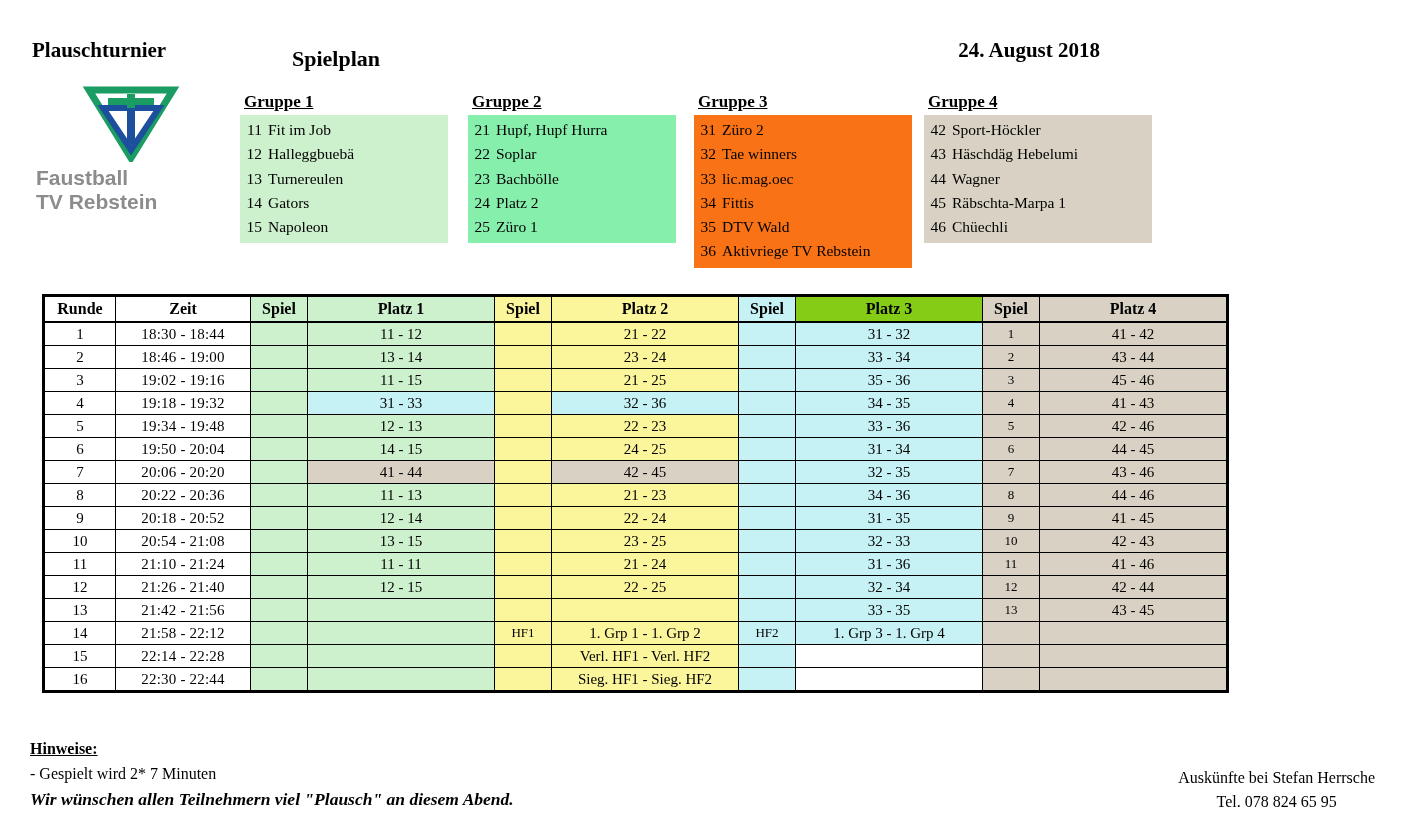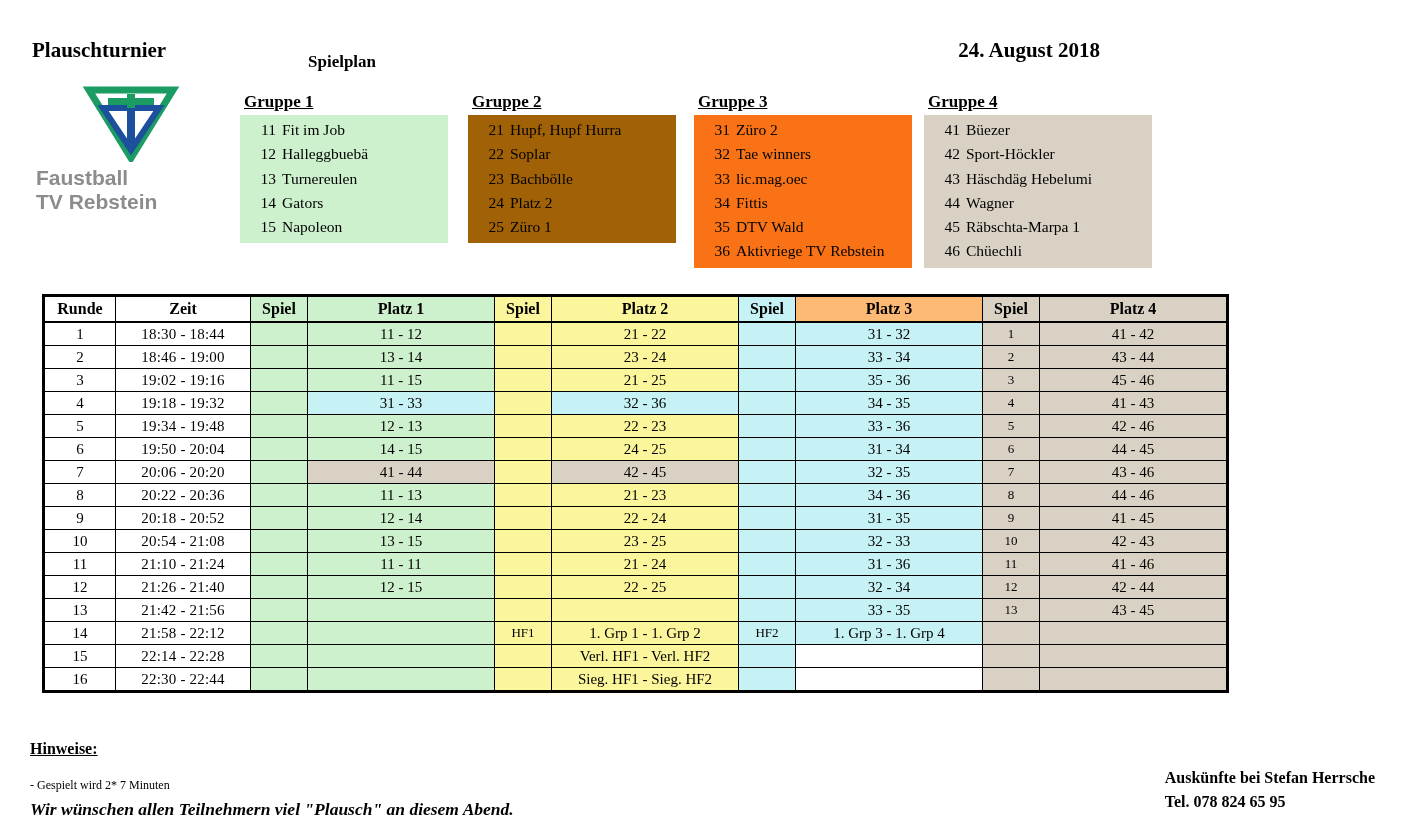--- a/index.html
+++ b/index.html
@@ -27,24 +27,23 @@
   .hdr-left {
     position: absolute;
     left: 32px;
     top: 0;
     font-size: 21px;
     font-weight: bold;
   }
   .hdr-mid {
     position: absolute;
     left: 292px;
-    top: 14px;
-    font-size: 17px;
-    font-weight: bold;
-    margin-left: 16px;
+    top: 8px;
+    font-size: 22px;
+    font-weight: bold;
   }
   .hdr-right {
     position: absolute;
     right: 26px;
     top: 0;
     font-size: 21px;
     font-weight: bold;
   }
 
   
@@ -87,35 +86,35 @@
     text-decoration: underline;
     padding-left: 4px;
     margin-bottom: 3px;
   }
   .group-list {
     padding: 3px 0 4px 0;
   }
   .group-row {
     font-size: 15.5px;
     line-height: 24.3px;
-    padding-left: 14px;
+    padding-left: 0;
     white-space: nowrap;
   }
   .group-row .num {
     display: inline-block;
     width: 22px;
     text-align: right;
     margin-right: 6px;
   }
   .g1 { left: 0; }
   .g2 { left: 228px; }
   .g3 { left: 454px; }
   .g4 { left: 684px; }
   .g1 .group-list { background: #cdf0cd; }
-  .g2 .group-list { background: #a16207; }
+  .g2 .group-list { background: #86efac; }
   .g3 .group-list { background: #f97316; }
   .g4 .group-list { background: #d9d2c4; }
   .g3 .group-list { width: 218px; }
   .g4 .group-list { width: 228px; }
 
   
   .sched {
     position: absolute;
     left: 42px;
     top: 294px;
@@ -136,21 +135,21 @@
     height: 24px;
     border-bottom: 2px solid #000;
   }
   .col-runde  { width: 64px; }
   .col-zeit   { width: 128px; }
   .col-spiel  { width: 50px; }
   .col-platz  { width: 180px; }
 
   .th-p1, .c-p1 { background: #cdf0cd; }
   .th-p2, .c-p2 { background: #fbf59c; }
-  .th-p3, .c-p3 { background: #fdba74; }
+  .th-p3, .c-p3 { background: #84cc16; }
   .th-p4, .c-p4 { background: #d9d2c4; }
   .th-sp1, .c-sp1 { background: #cdf0cd; }
   .th-sp2, .c-sp2 { background: #fbf59c; }
   .th-sp3, .c-sp3 { background: #c6f2f6; }
   .th-sp4, .c-sp4 { background: #d9d2c4; }
   .bg-green { background: #cdf0cd !important; }
   .bg-yellow { background: #fbf59c !important; }
   .bg-cyan  { background: #c6f2f6 !important; }
   .bg-beige { background: #d9d2c4 !important; }
   .bg-white { background: #ffffff !important; }
@@ -170,37 +169,36 @@
     left: 30px;
     top: 740px;
     width: 1345px;
   }
   .f-hinweise {
     font-size: 16px;
     font-weight: bold;
     text-decoration: underline;
   }
   .f-line1 {
-    font-size: 12px;
-    margin-top: 20px;
+    font-size: 16px;
+    margin-top: 7px;
   }
   .f-line2 {
     font-size: 17.5px;
     font-weight: bold;
     font-style: italic;
     margin-top: 6px;
   }
   .f-right {
     position: absolute;
     right: 0;
     top: 26px;
-    text-align: left;
+    text-align: center;
     font-size: 16px;
     line-height: 1.5;
-    font-weight: bold;
   }
 </style>
 </head>
 <body>
 
 <div class="header">
   <div class="hdr-left">Plauschturnier</div>
   <div class="hdr-mid">Spielplan</div>
   <div class="hdr-right">24. August 2018</div>
 </div>
@@ -253,21 +251,20 @@
       <div class="group-row"><span class="num">33</span><span>lic.mag.oec</span></div>
       <div class="group-row"><span class="num">34</span><span>Fittis</span></div>
       <div class="group-row"><span class="num">35</span><span>DTV Wald</span></div>
       <div class="group-row"><span class="num">36</span><span>Aktivriege TV Rebstein</span></div>
     </div>
   </div>
 
   <div class="group g4">
     <div class="group-title">Gruppe 4</div>
     <div class="group-list">
-      <div class="group-row"><span class="num">41</span><span>Büezer</span></div>
       <div class="group-row"><span class="num">42</span><span>Sport-Höckler</span></div>
       <div class="group-row"><span class="num">43</span><span>Häschdäg Hebelumi</span></div>
       <div class="group-row"><span class="num">44</span><span>Wagner</span></div>
       <div class="group-row"><span class="num">45</span><span>Räbschta-Marpa 1</span></div>
       <div class="group-row"><span class="num">46</span><span>Chüechli</span></div>
     </div>
   </div>
 
 </div>
 

